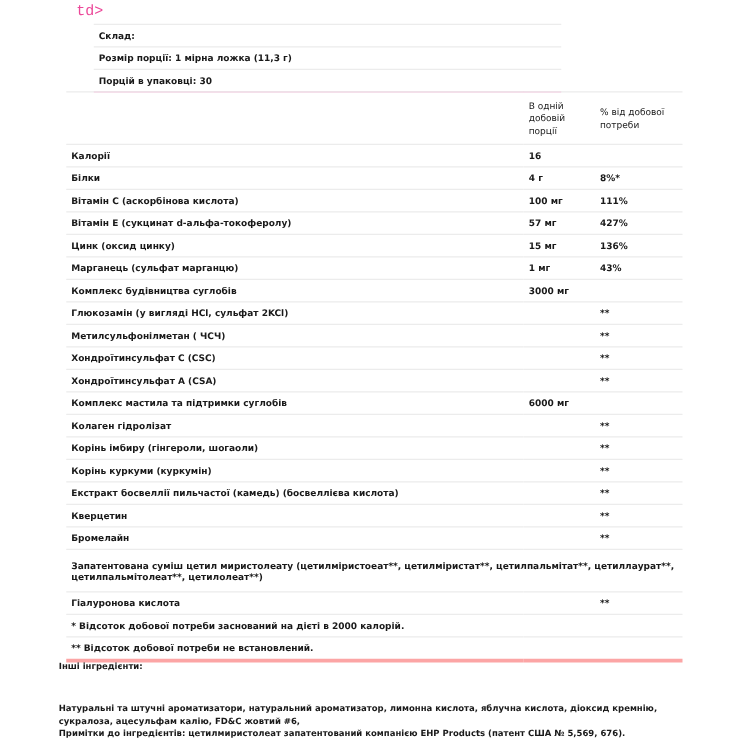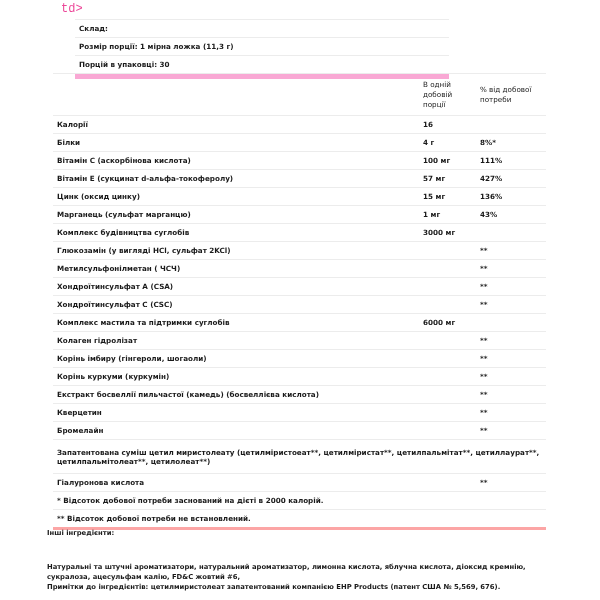--- a/index.html
+++ b/index.html
@@ -16,21 +16,21 @@
     .top-table {
       position: absolute; left: 55px; top: 19px; width: 374px;
       border-collapse: collapse;
       margin-left: 20px;
     }
     .top-table td {
       border-top: 1px solid #ececec;
       font-size: 7.2px; font-weight: bold; padding: 0 4px;
       height: 17px; line-height: 17px; white-space: nowrap;
     }
-    .top-table tr:last-child td { border-bottom: 6px solid #f9a8d4; }
+    .top-table tr:last-child td { border-bottom: 1px solid #f9a8d4; }
 
     .nut-table {
       position: absolute; left: 53px; top: 73px; width: 493px;
       border-collapse: collapse; table-layout: fixed;
     }
     .nut-table td, .nut-table th {
       border-top: 1px solid #ececec;
       font-size: 7.2px; font-weight: bold; padding: 0 4px;
       height: 17px; line-height: 9px; vertical-align: middle;
       text-align: left;
@@ -123,26 +123,26 @@
         <td>Глюкозамін (у вигляді HCl, сульфат 2KCl)</td>
         <td></td>
         <td>**</td>
       </tr>
     <tr>
         <td>Метилсульфонілметан ( ЧСЧ)</td>
         <td></td>
         <td>**</td>
       </tr>
     <tr>
+        <td>Хондроїтинсульфат C (CSC)</td>
+        <td></td>
+        <td>**</td>
+      </tr>
+    <tr>
         <td>Хондроїтинсульфат A (CSA)</td>
-        <td></td>
-        <td>**</td>
-      </tr>
-    <tr>
-        <td>Хондроїтинсульфат C (CSC)</td>
         <td></td>
         <td>**</td>
       </tr>
     <tr>
         <td>Комплекс мастила та підтримки суглобів</td>
         <td>6000 мг</td>
         <td></td>
       </tr>
     <tr>
         <td>Колаген гідролізат</td>

